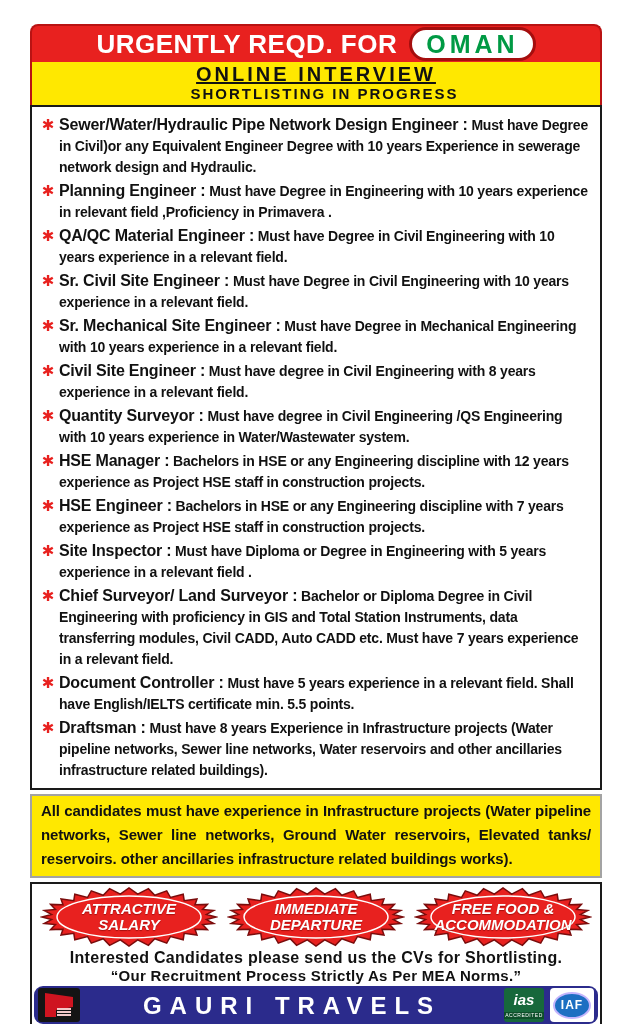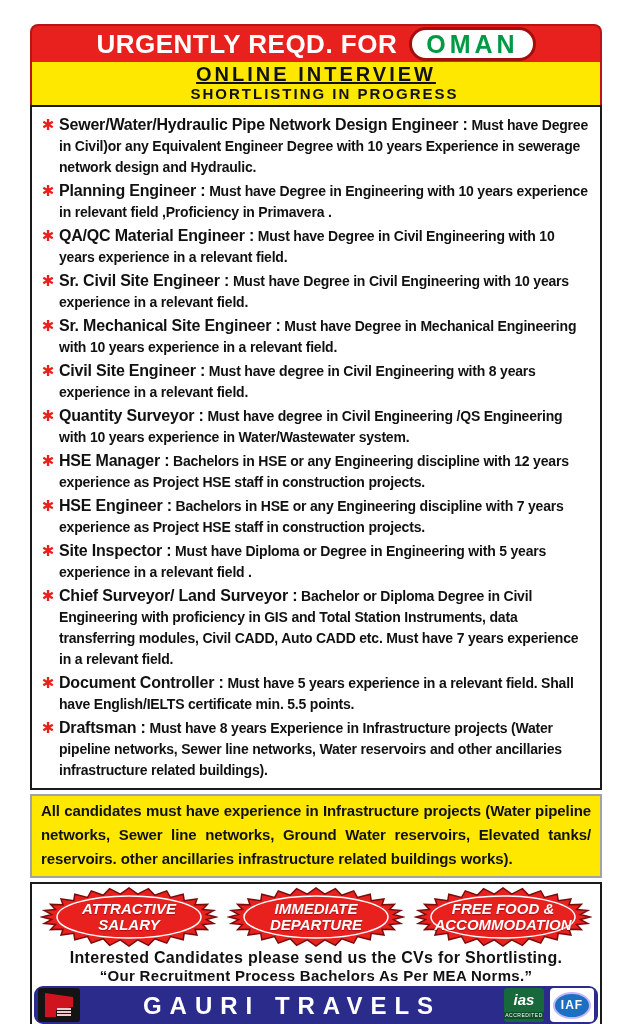--- a/index.html
+++ b/index.html
@@ -157,21 +157,21 @@
           <ellipse cx="89" cy="30" rx="72" ry="21" fill="#e8211f" stroke="#ffffff" stroke-width="1.5"></ellipse>
         </svg>
         <div class="txt">
           <span>FREE FOOD &amp;</span>
           <span>ACCOMMODATION</span>
         </div>
       </div>
     </div>
 
     <div class="cta1">Interested Candidates please send us the CVs for Shortlisting.</div>
-    <div class="cta2">“Our Recruitment Process Bachelors As Per MEA Norms.”</div>
+    <div class="cta2">“Our Recruitment Process Strictly As Per MEA Norms.”</div>
 
     <div class="navy">
       <div class="logo-g">
         <svg width="34" height="28" viewBox="0 0 34 28">
           <polygon points="3,2 31,6 31,16 14,19 14,26 3,26" fill="#cf1420"></polygon>
           <rect x="15" y="17" width="14" height="2" fill="#f3c9c9"></rect>
           <rect x="15" y="20" width="14" height="2" fill="#f3c9c9"></rect>
           <rect x="15" y="23" width="14" height="2" fill="#f3c9c9"></rect>
         </svg>
       </div>

